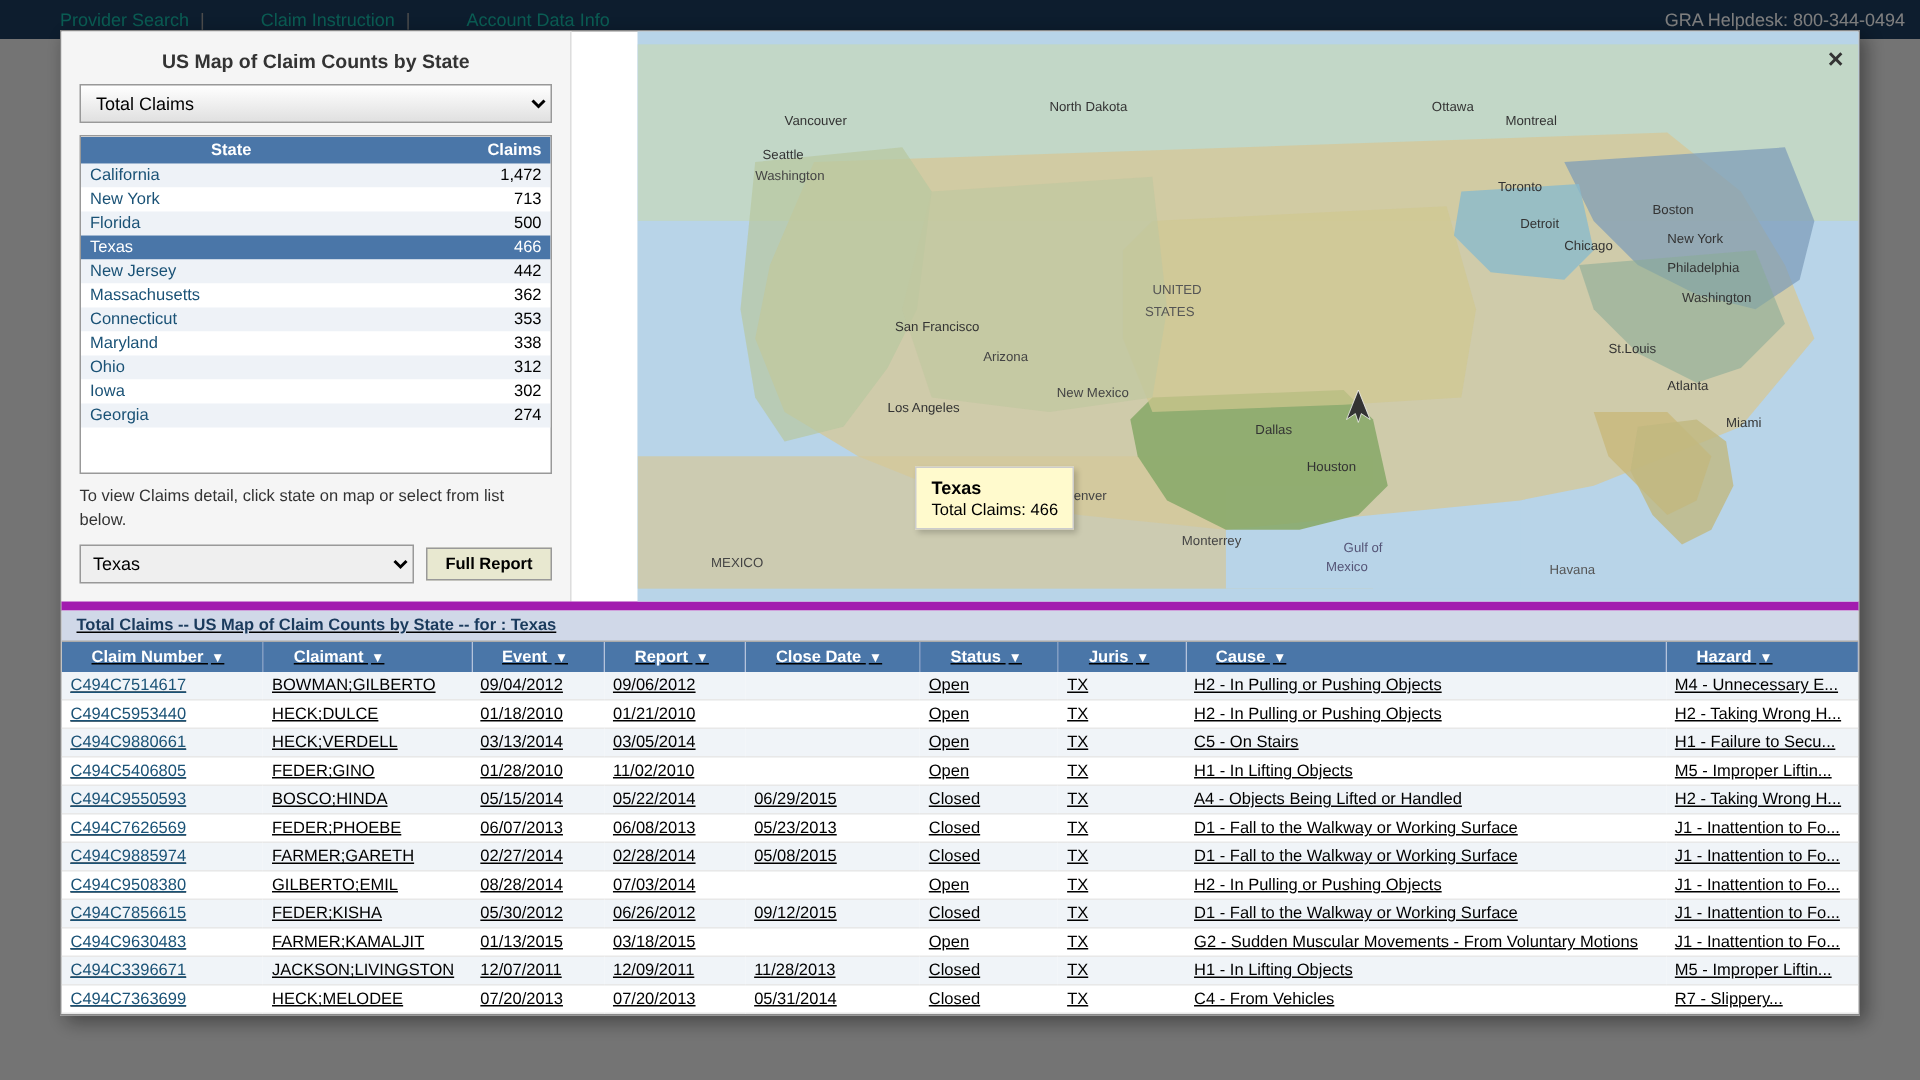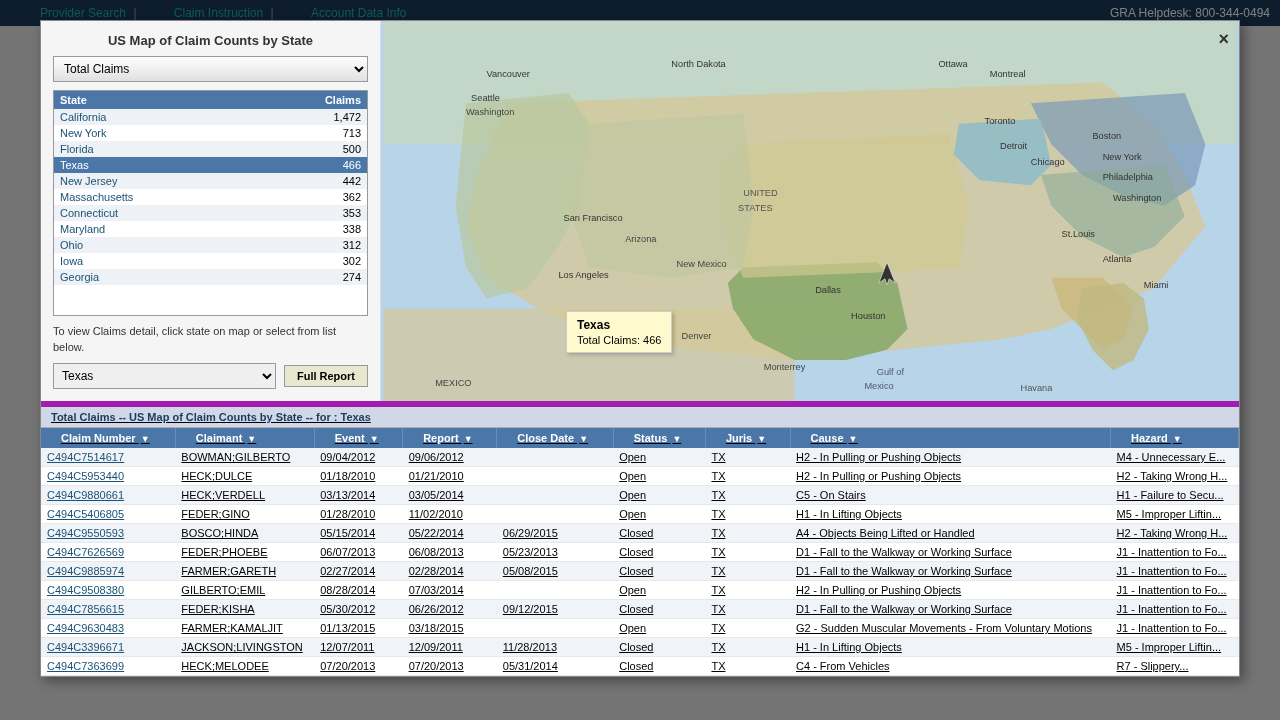--- a/index.html
+++ b/index.html
@@ -47,20 +47,21 @@
       background: none;
       border: none;
       font-weight: bold;
       z-index: 10;
     }
 
     .modal-top {
       display: flex;
       flex: 0 0 380px;
       height: 380px;
+      gap: 44px;
     }
 
     .sidebar {
       width: 340px;
       min-width: 340px;
       padding: 12px;
       border-right: 1px solid #ddd;
       background: #f5f5f5;
       display: flex;
       flex-direction: column;
@@ -92,21 +93,21 @@
 
     .state-table {
       width: 100%;
       border-collapse: collapse;
     }
 
     .state-table thead tr th {
       background: #4a76a8;
       color: white;
       padding: 3px 6px;
-      text-align: left;
+      text-align: center;
       font-size: 11px;
       position: sticky;
       top: 0;
     }
 
     .state-table thead tr th:last-child {
       text-align: right;
     }
 
     .state-table tbody tr td {

